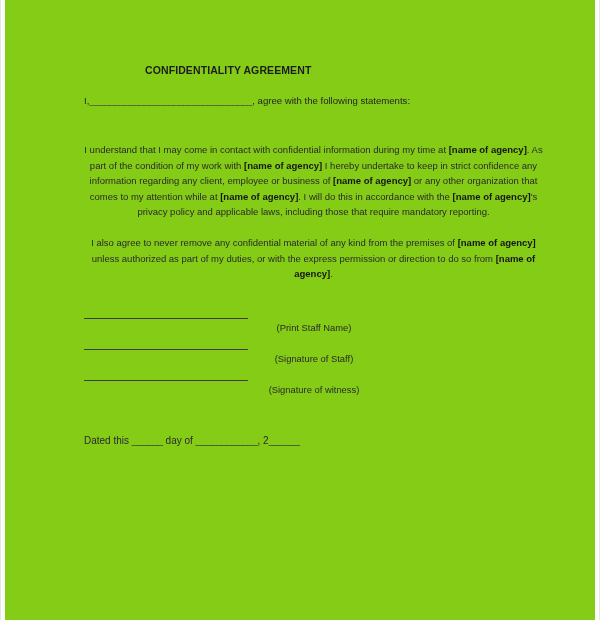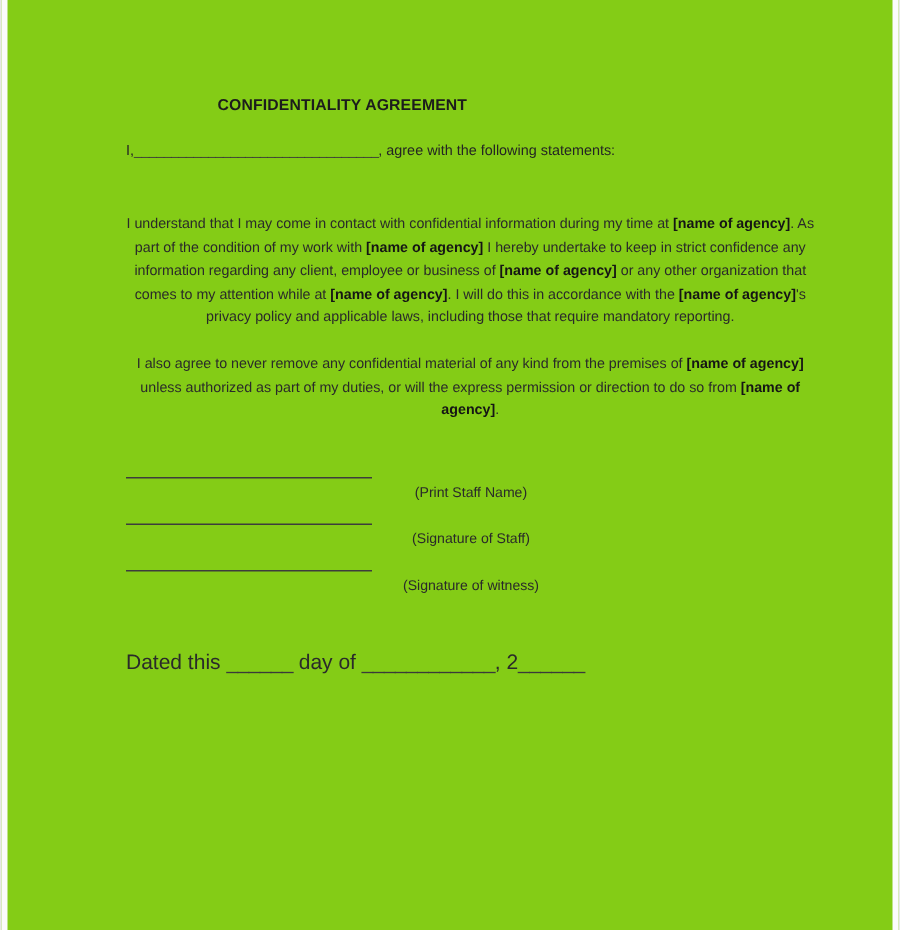--- a/index.html
+++ b/index.html
@@ -118,21 +118,21 @@
 
   .sig-label {
     font-size: 9.4px;
     line-height: 13px;
     color: #2a2a2a;
     text-align: center;
   }
 
   .dated {
     padding-top: 23px;
-    font-size: 14px;
+    font-size: 10px;
     line-height: 14px;
     color: #2a2a2a;
     white-space: nowrap;
   }
 
   .blank-sm { letter-spacing: -0.4px; color: #3a3a3a; }
 </style>
 </head>
 <body>
 
@@ -141,21 +141,21 @@
 
     <h1 class="title">CONFIDENTIALITY AGREEMENT</h1>
 
     <p class="intro">
       <span>I,</span><span class="fill-line">_________________________________</span><span>, agree with the following statements:</span>
     </p>
 
 
     <p class="para" id="para-understand"><span>I understand that I may come in contact with confidential information during my time at </span><span class="ph">[name of agency]</span><span>. As part of the condition of my work with </span><span class="ph">[name of agency]</span><span> I hereby undertake to keep in strict confidence any information regarding any client, employee or business of </span><span class="ph">[name of agency]</span><span> or any other organization that comes to my attention while at </span><span class="ph">[name of agency]</span><span>. I will do this in accordance with the </span><span class="ph">[name of agency]</span><span>'s privacy policy and applicable laws, including those that require mandatory reporting.</span></p>
 
-    <p class="para" id="para-remove"><span>I also agree to never remove any confidential material of any kind from the premises of </span><span class="ph">[name of agency]</span><span> unless authorized as part of my duties, or will the express permission or direction to do so from </span><span class="ph">[name of agency]</span><span>.</span></p>
+    <p class="para" id="para-remove"><span>I also agree to never remove any confidential material of any kind from the premises of </span><span class="ph">[name of agency]</span><span> unless authorized as part of my duties, or with the express permission or direction to do so from </span><span class="ph">[name of agency]</span><span>.</span></p>
 
     <div class="sig-block">
 
       <div class="sig-group">
         <div class="sig-rule"></div>
         <div class="sig-label">(Print Staff Name)</div>
       </div>
 
       <div class="sig-group">
         <div class="sig-rule"></div>

